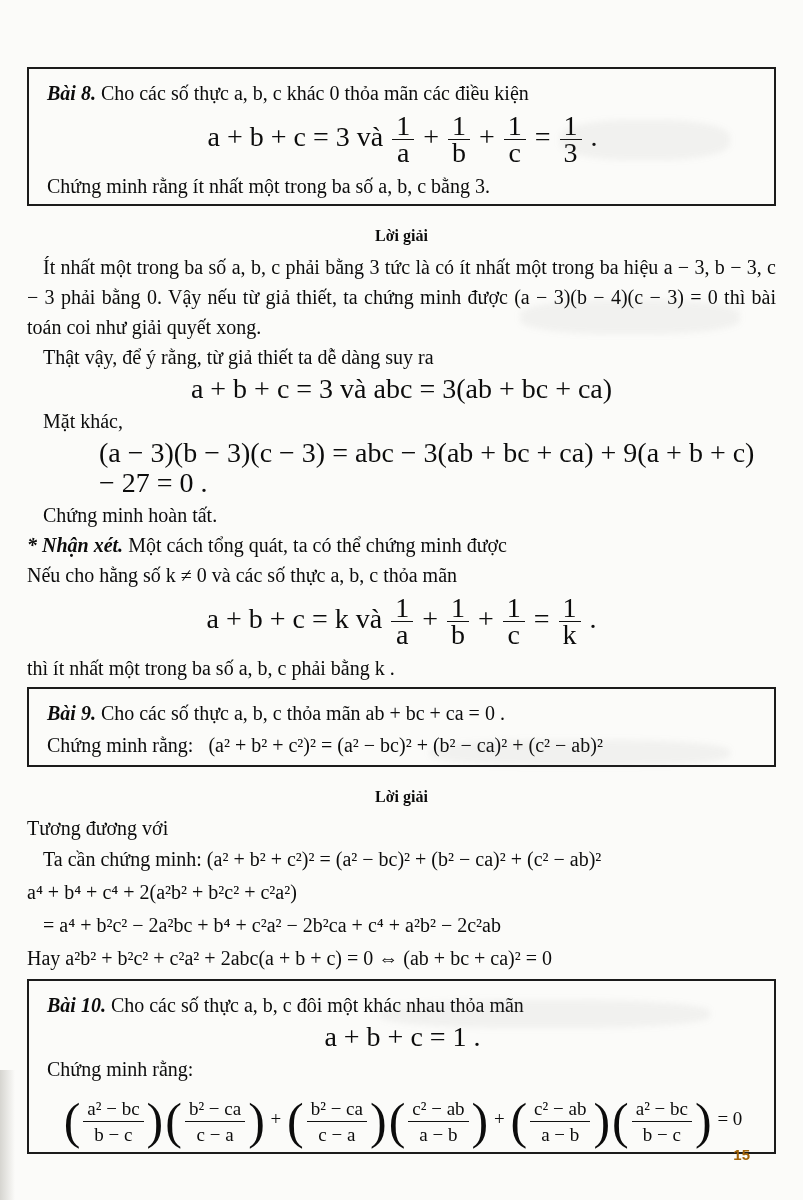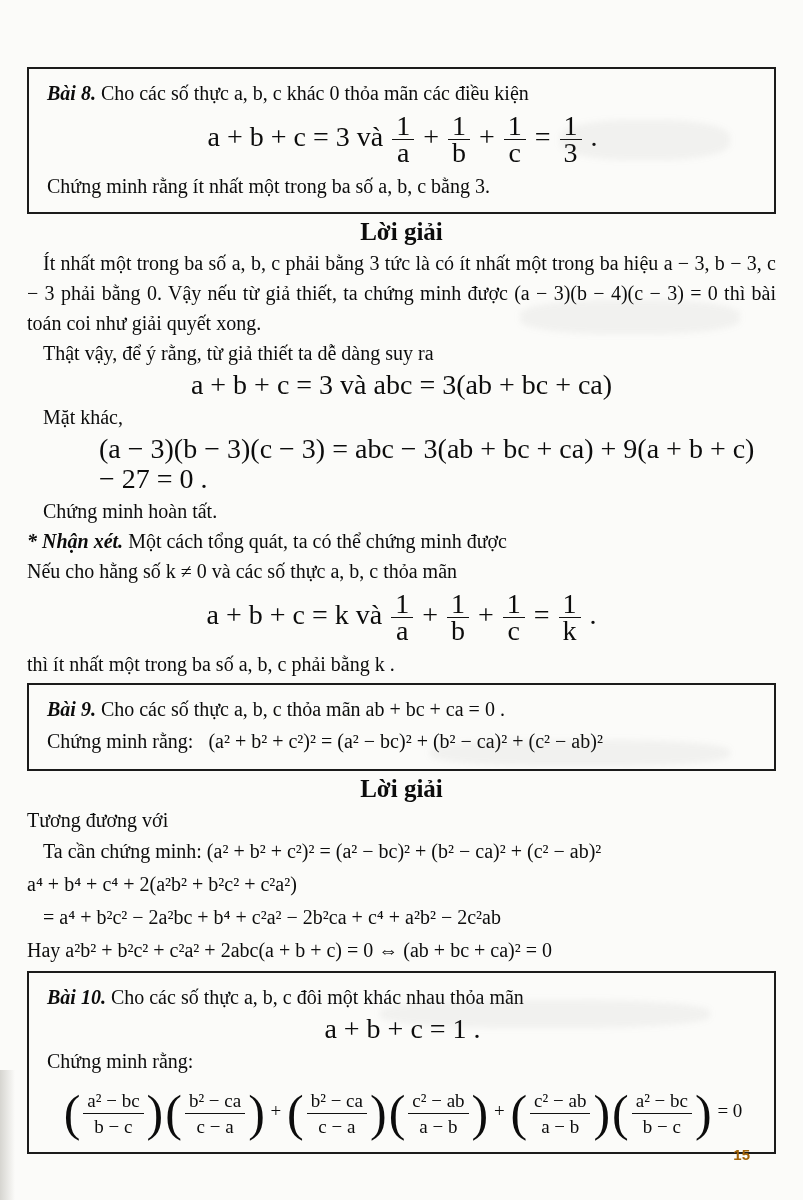--- a/index.html
+++ b/index.html
@@ -1,24 +1,24 @@
 <!DOCTYPE html>
 <html><head>
 <meta charset="utf-8">
 <style>
   html,body{margin:0;padding:0;background:#888;}
   .page{
     width:803px;height:1200px;background:#fbfbf9;position:relative;overflow:hidden;
     font-family:"Liberation Serif","DejaVu Serif",serif;color:#0c0c0c;margin:0 auto;
   }
   .content{position:absolute;left:27px;top:67px;width:749px;}
-  .problem-box{border:2px solid #1b1b1b;background:transparent;padding:8px 16px 10px 18px;margin:0 0 4px 0;}
+  .problem-box{border:2px solid #1b1b1b;background:transparent;padding:8px 16px 2px 18px;margin:0 0 16px 0;}
   .line{margin:1px 0;font-size:20px;line-height:30px;}
   .lbl{font-weight:bold;font-style:italic;}
-  .sol-head{text-align:center;font-size:25px;font-weight:bold;margin:4px 0 2px 0;line-height:28px;}
+  .sol-head{text-align:center;font-size:16px;font-weight:bold;margin:4px 0 2px 0;line-height:28px;}
   .para{font-size:20px;line-height:30px;margin:0;}
   .tall{line-height:33px;}
   .justify{text-align:justify;}
   .indent{text-indent:16px;}
   .center{text-align:center;}
   .eq{font-size:28px;line-height:30px;margin:2px 0;}
   .eq-left{margin-left:72px;}
   .eq-frac{margin:6px 0;}
   .frac{display:inline-block;vertical-align:middle;text-align:center;padding:0 2px;}
   .frac .num{display:block;border-bottom:1.7px solid #111;padding:0 4px 1px 4px;line-height:24px;}

